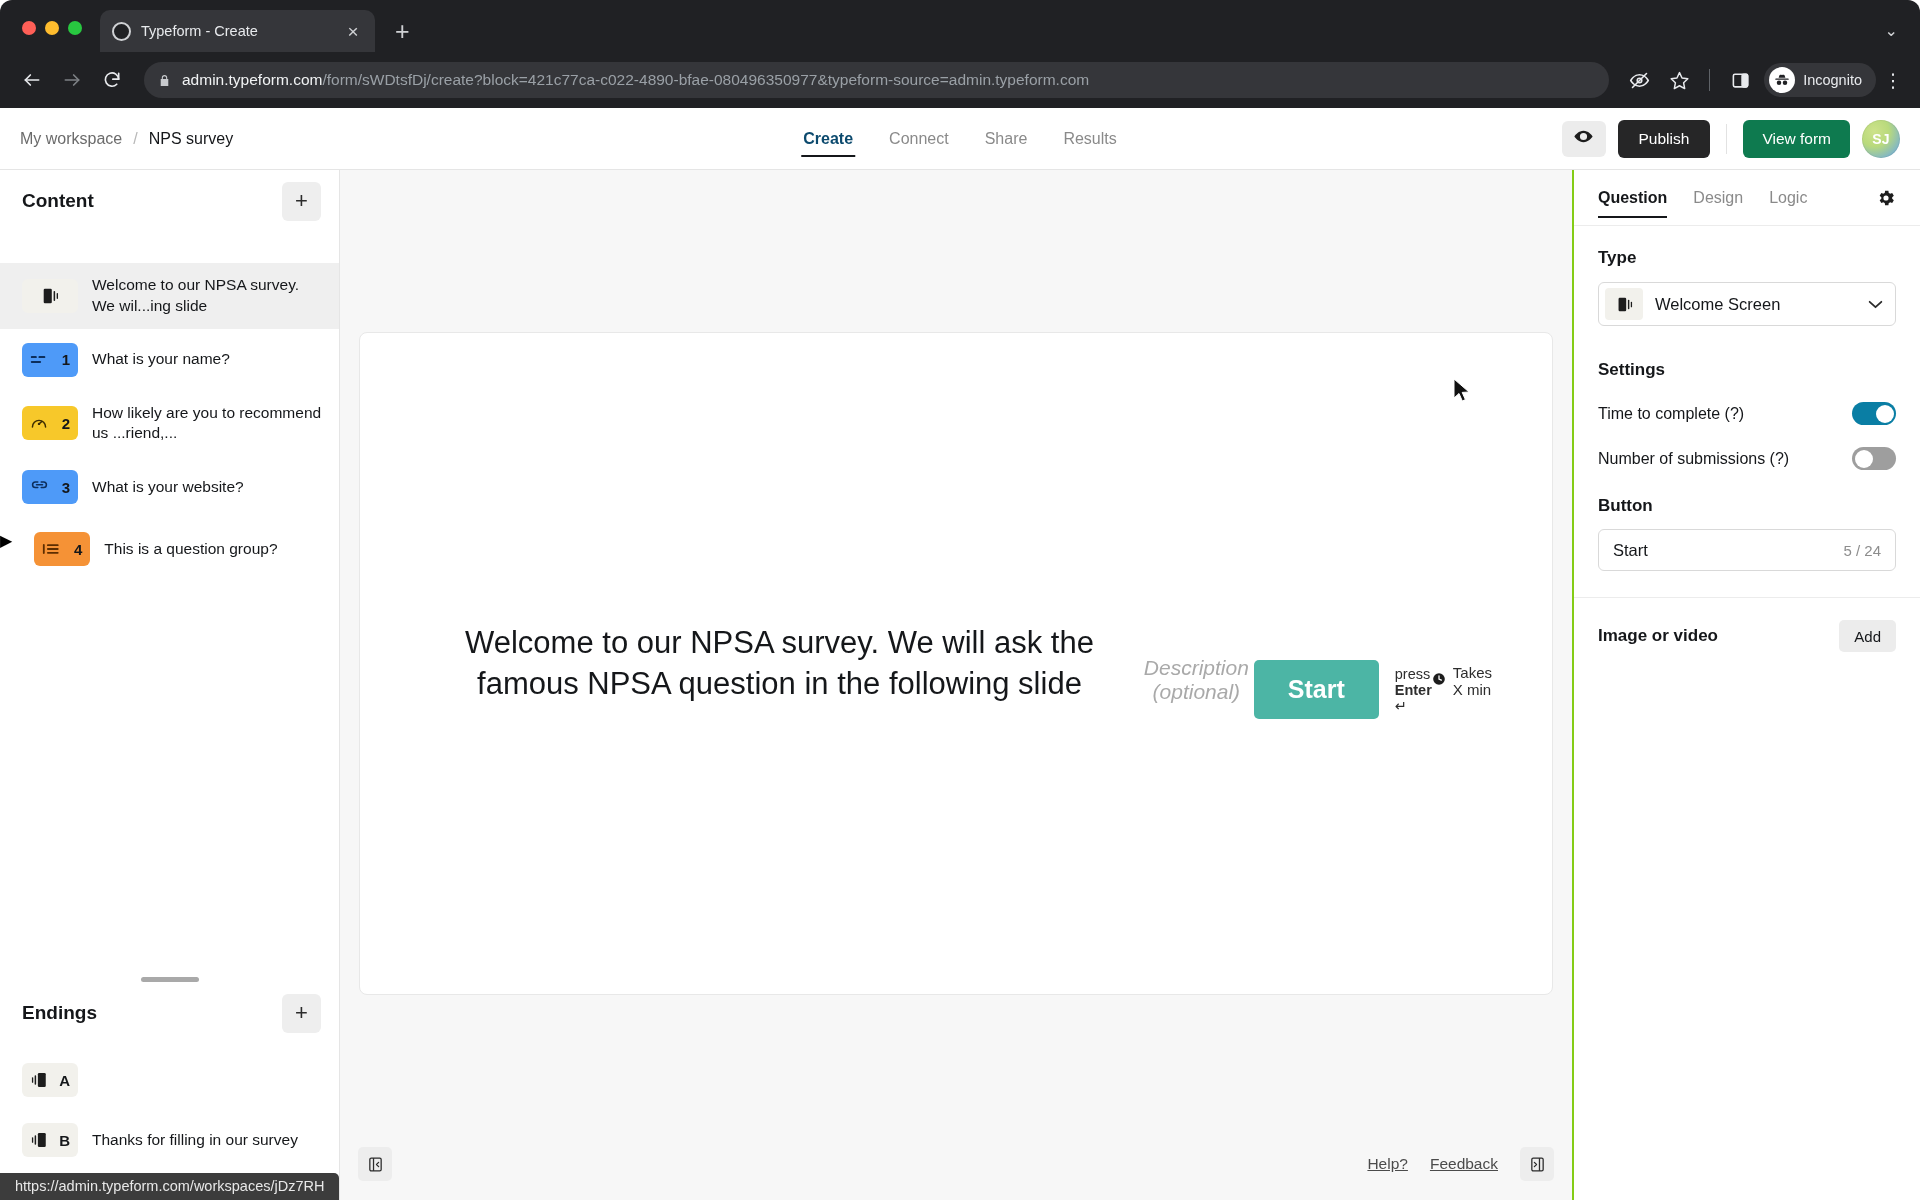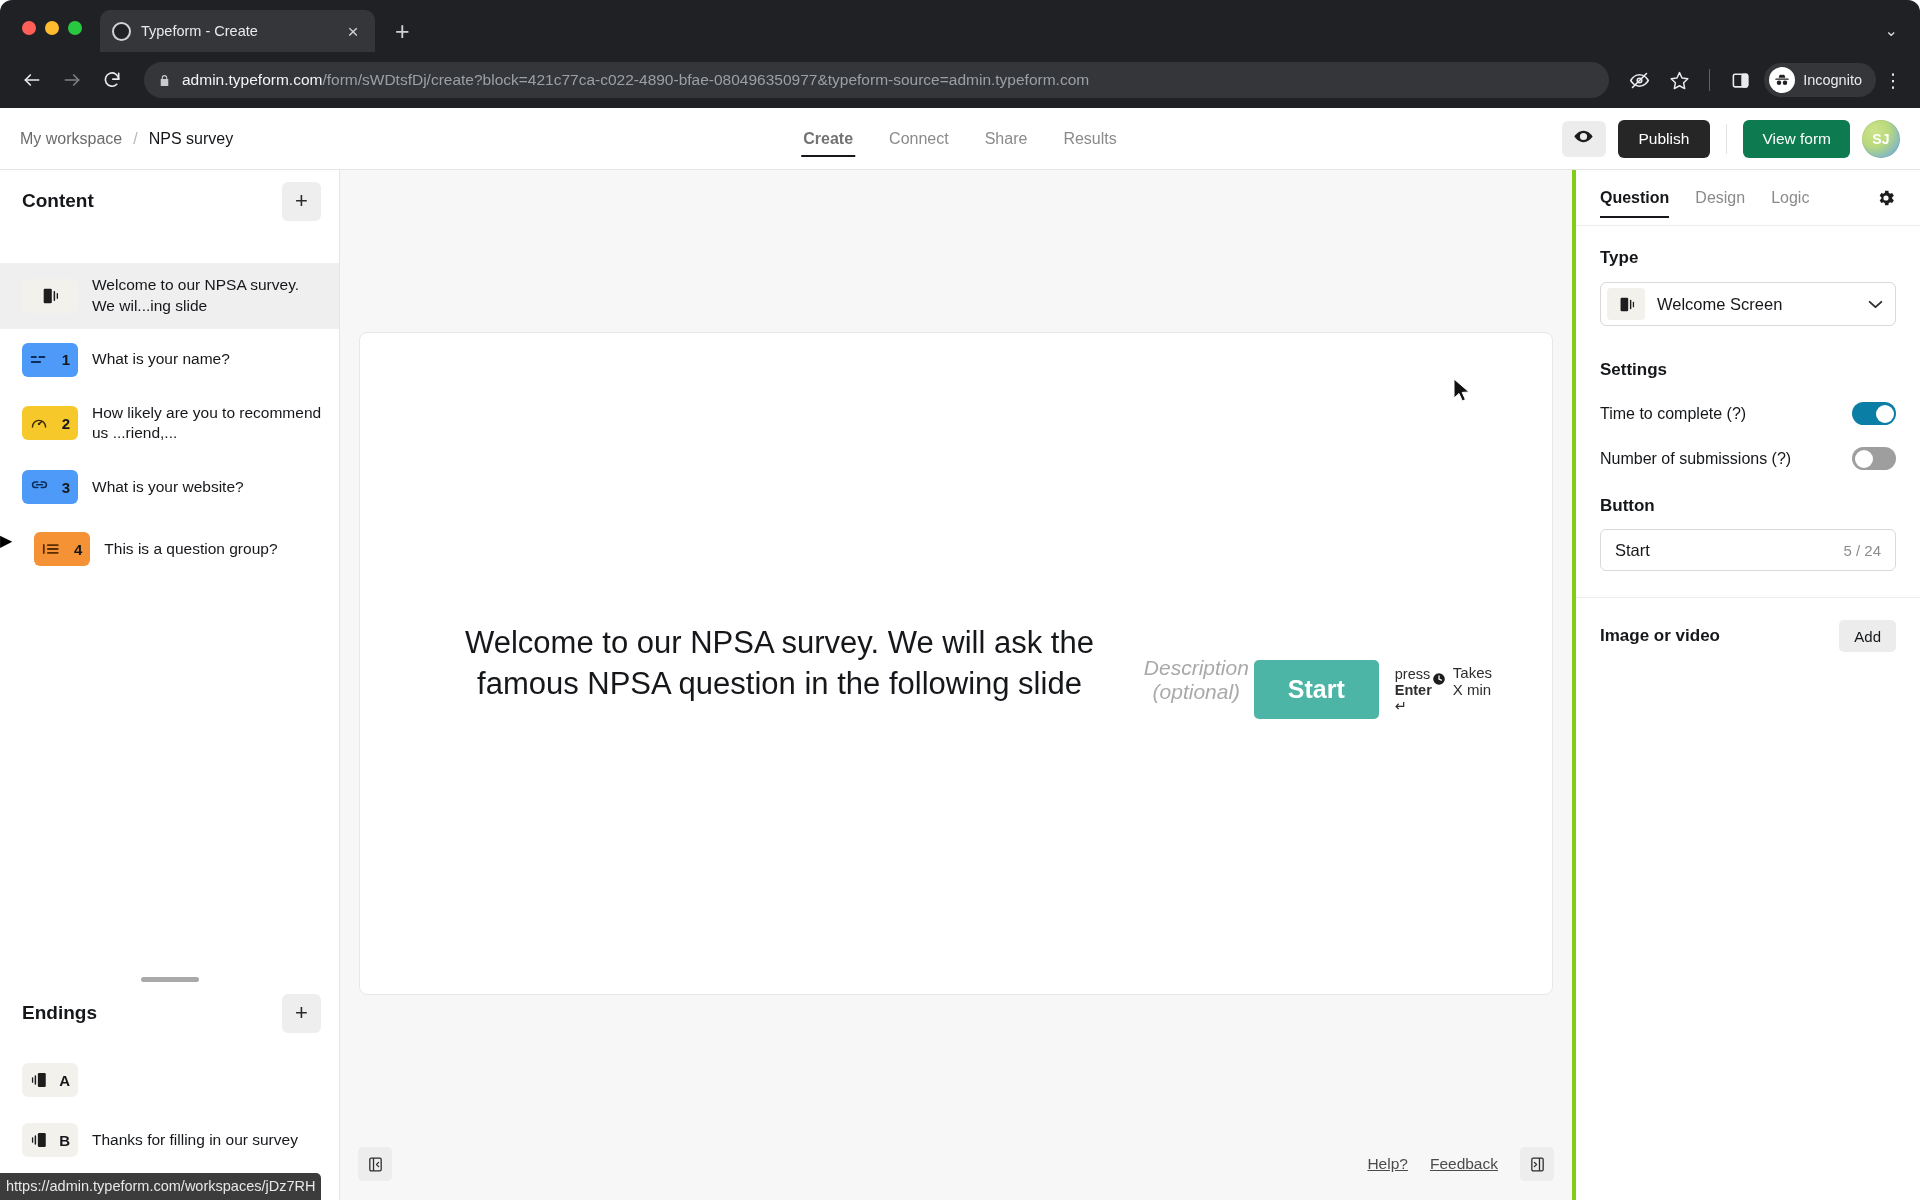--- a/index.html
+++ b/index.html
@@ -73,21 +73,21 @@
     height: 62px; display: flex; align-items: center; border-bottom: 1px solid #e5e5e5;
     position: relative; background: #fff;
   }
   .breadcrumb { display: flex; align-items: center; gap: 11px; padding-left: 20px; font-size: 16px; }
   .bc-ws { color: #6b6b6b; cursor: pointer; }
   .bc-sep { color: #b9b9b9; }
   .bc-name { color: #15171a; cursor: pointer; }
 
   .navtabs { position: absolute; left: 50%; transform: translateX(-50%); display: flex; gap: 32px; height: 100%; align-items: center; }
   .navtab { font-size: 16px; color: #8a8a8a; cursor: pointer; position: relative; height: 100%; display: flex; align-items: center; padding: 0 2px; }
-  .navtab.active { color: #737373; font-weight: 700; }
+  .navtab.active { color: #0c4a6e; font-weight: 700; }
   .navtab.active::after {
     content: ""; position: absolute; left: 0; right: 0; bottom: 12px; height: 2.5px; background: #15171a;
   }
 
   .header-right { margin-left: auto; display: flex; align-items: center; gap: 12px; padding-right: 20px; }
   .eye-btn {
     width: 44px; height: 36px; background: #ececec; border-radius: 6px;
     display: flex; align-items: center; justify-content: center; cursor: pointer;
   }
   .publish-btn {
@@ -173,21 +173,21 @@
     display: flex; align-items: center; padding: 0 18px;
   }
   .panel-toggle {
     width: 34px; height: 34px; background: #ededed; border: none; border-radius: 5px;
     display: flex; align-items: center; justify-content: center; cursor: pointer;
   }
   .bottom-right { margin-left: auto; display: flex; align-items: center; gap: 22px; }
   .blink { font-size: 15.5px; color: #4b4b4b; text-decoration: underline; cursor: pointer; }
 
   
-  .rpanel { width: 348px; background: #fff; border-left: 4px solid #84cc16; flex: 0 0 auto; }
+  .rpanel { width: 348px; background: #fff; border-left: 2px solid #84cc16; flex: 0 0 auto; }
   .rtabs { height: 56px; display: flex; align-items: center; gap: 26px; padding: 0 24px; border-bottom: 1px solid #ececec; }
   .rtab { font-size: 16px; color: #8a8a8a; cursor: pointer; position: relative; height: 100%; display: flex; align-items: center; }
   .rtab.active { color: #15171a; font-weight: 700; }
   .rtab.active::after { content: ""; position: absolute; left: 0; right: 0; bottom: 7px; height: 2.5px; background: #15171a; }
   .gear { margin-left: auto; cursor: pointer; display: flex; align-items: center; }
 
   .rsec { padding: 22px 24px 0; }
   .rlabel { font-size: 17px; font-weight: 700; color: #15171a; }
   .type-select {
     margin-top: 14px; height: 44px; border: 1px solid #d9d9d9; border-radius: 6px;
@@ -220,21 +220,21 @@
   .imgrow { display: flex; align-items: center; padding: 22px 24px 0; }
   .img-label { font-size: 17px; font-weight: 700; color: #15171a; }
   .add-btn {
     margin-left: auto; background: #ececec; border: none; border-radius: 5px; height: 32px;
     padding: 0 15px; font-size: 15px; color: #15171a; cursor: pointer; font-family: inherit;
   }
 
   
   .statusbar {
     position: absolute; left: 0; bottom: 0; background: #3c3c3c; color: #e8e8e8;
-    font-size: 14.5px; padding: 5px 6px 6px; border-top-right-radius: 5px; z-index: 50;
+    font-size: 14.5px; padding: 5px 15px 6px; border-top-right-radius: 5px; z-index: 50;
     font-family: "Liberation Sans", sans-serif; white-space: nowrap;
   }
 </style>
 </head>
 <body>
 
 <div class="browser">
 
   <div class="chrome-top">
 

